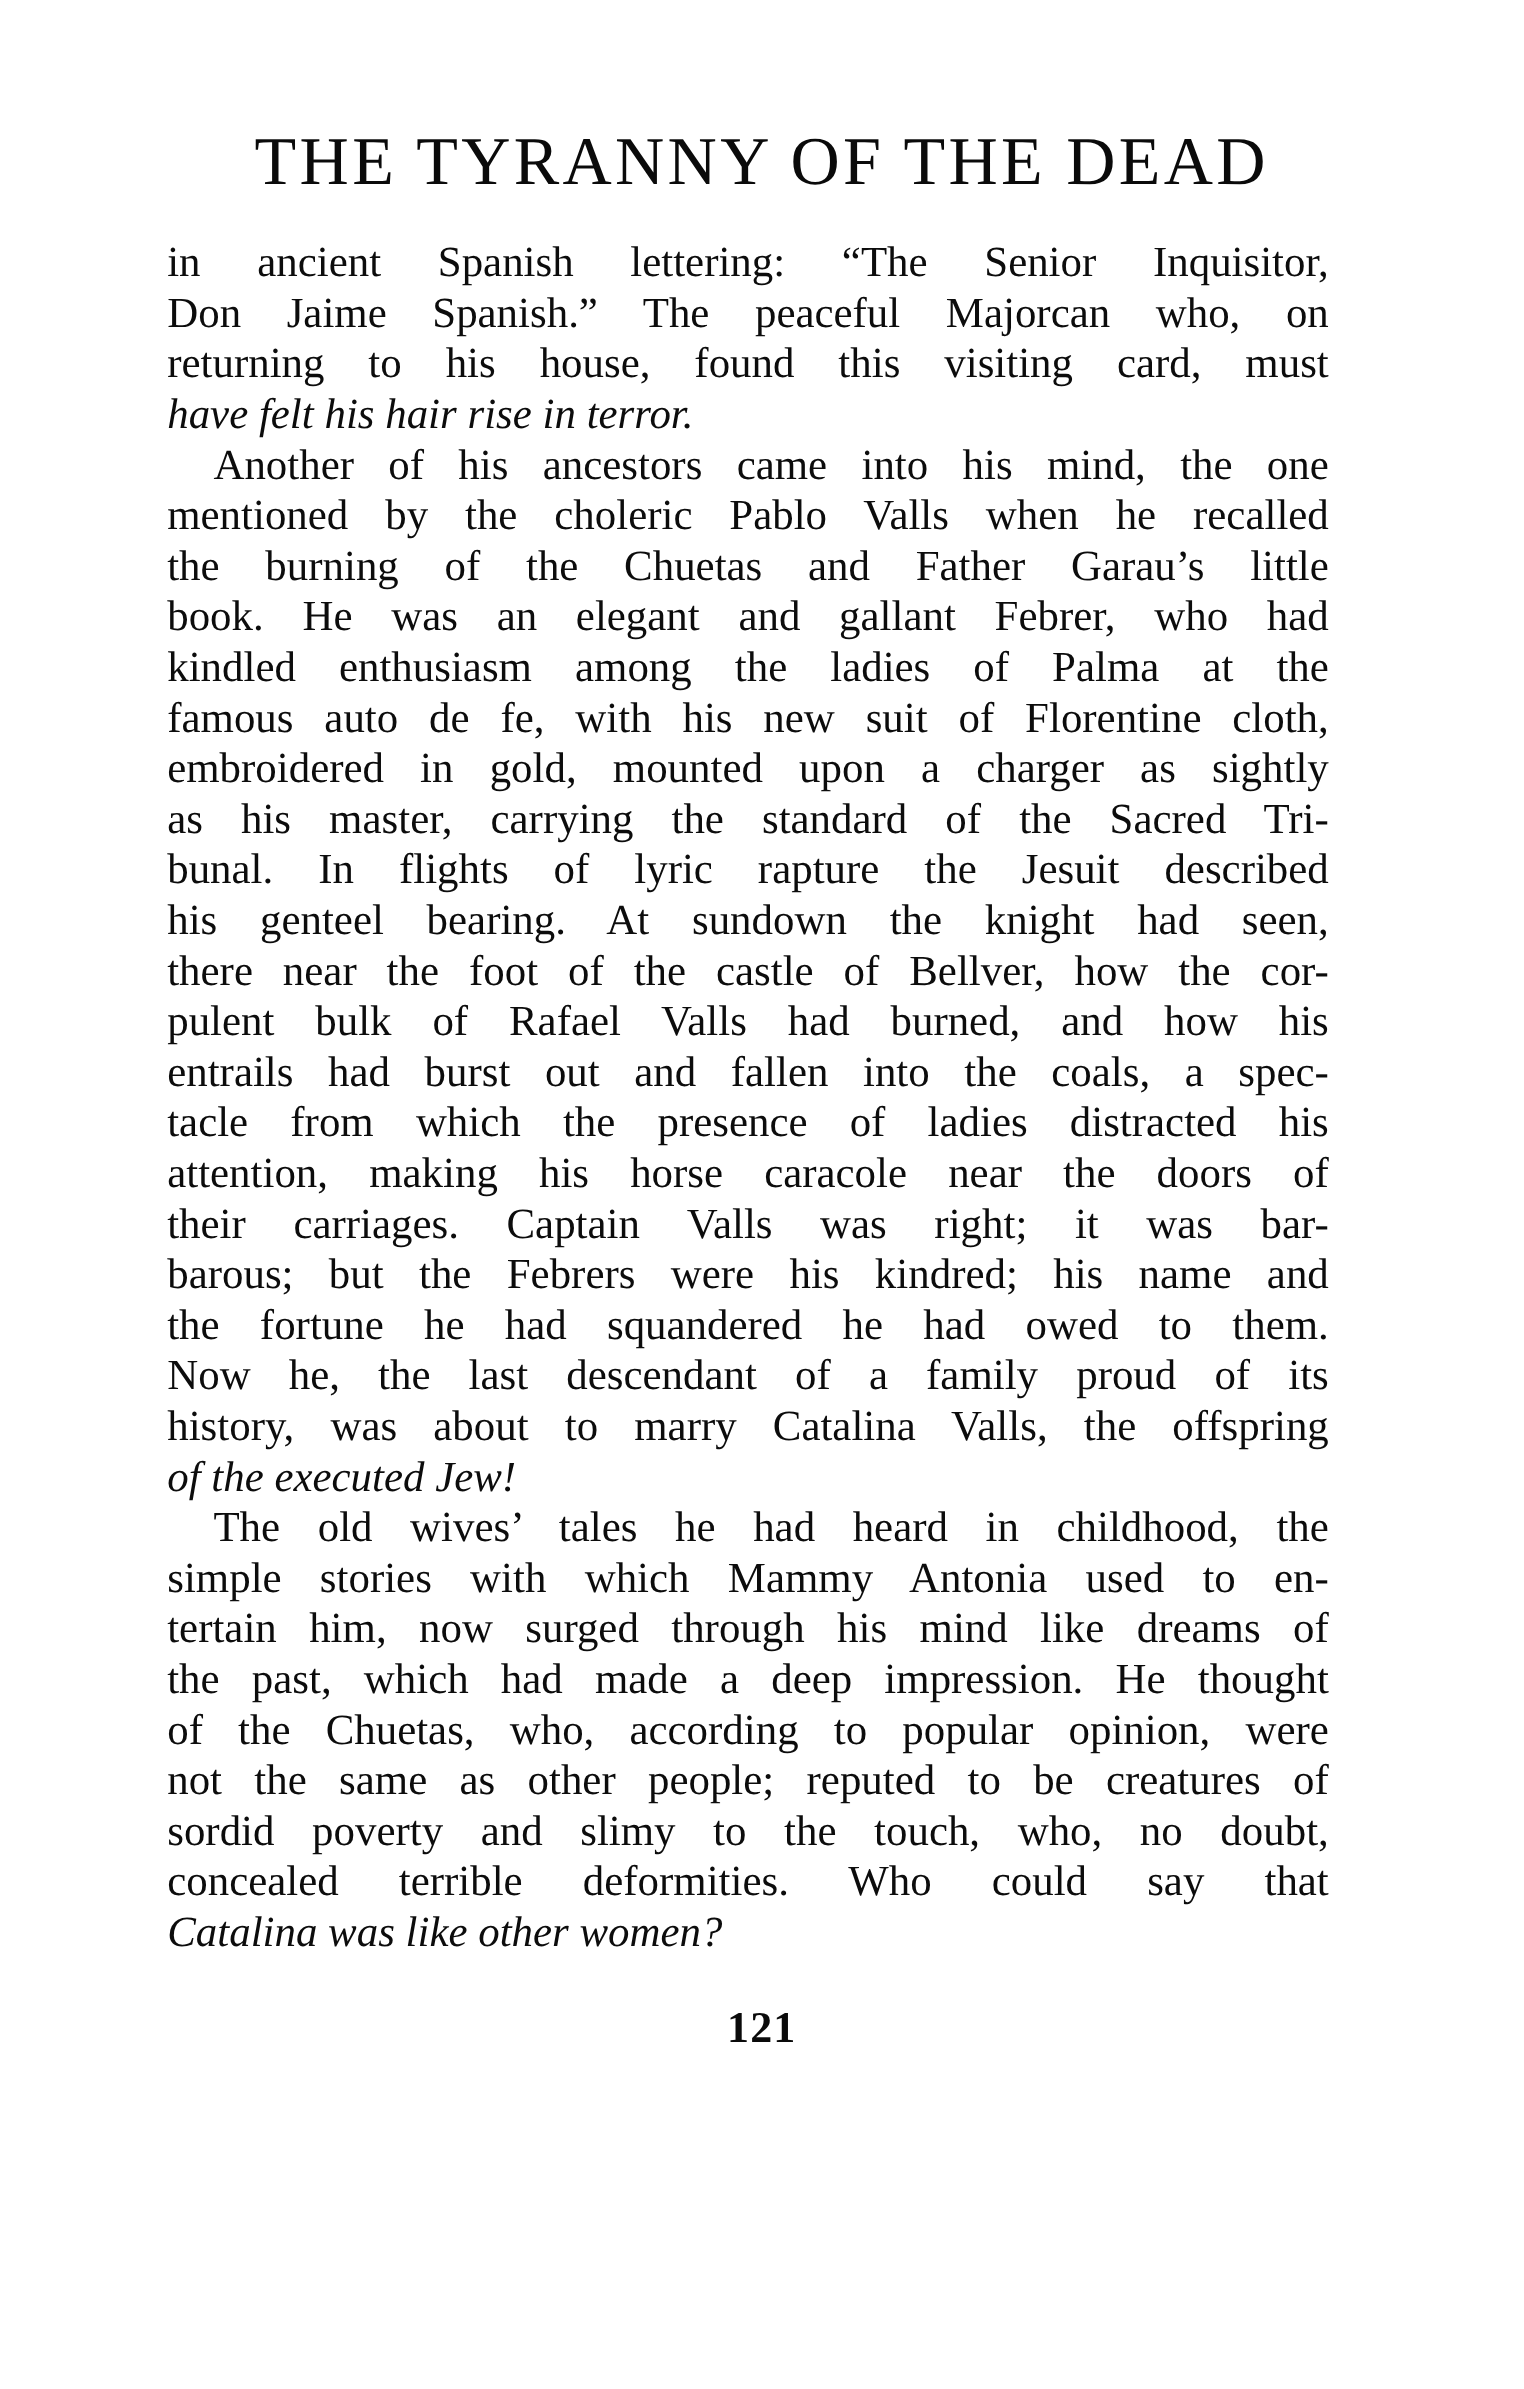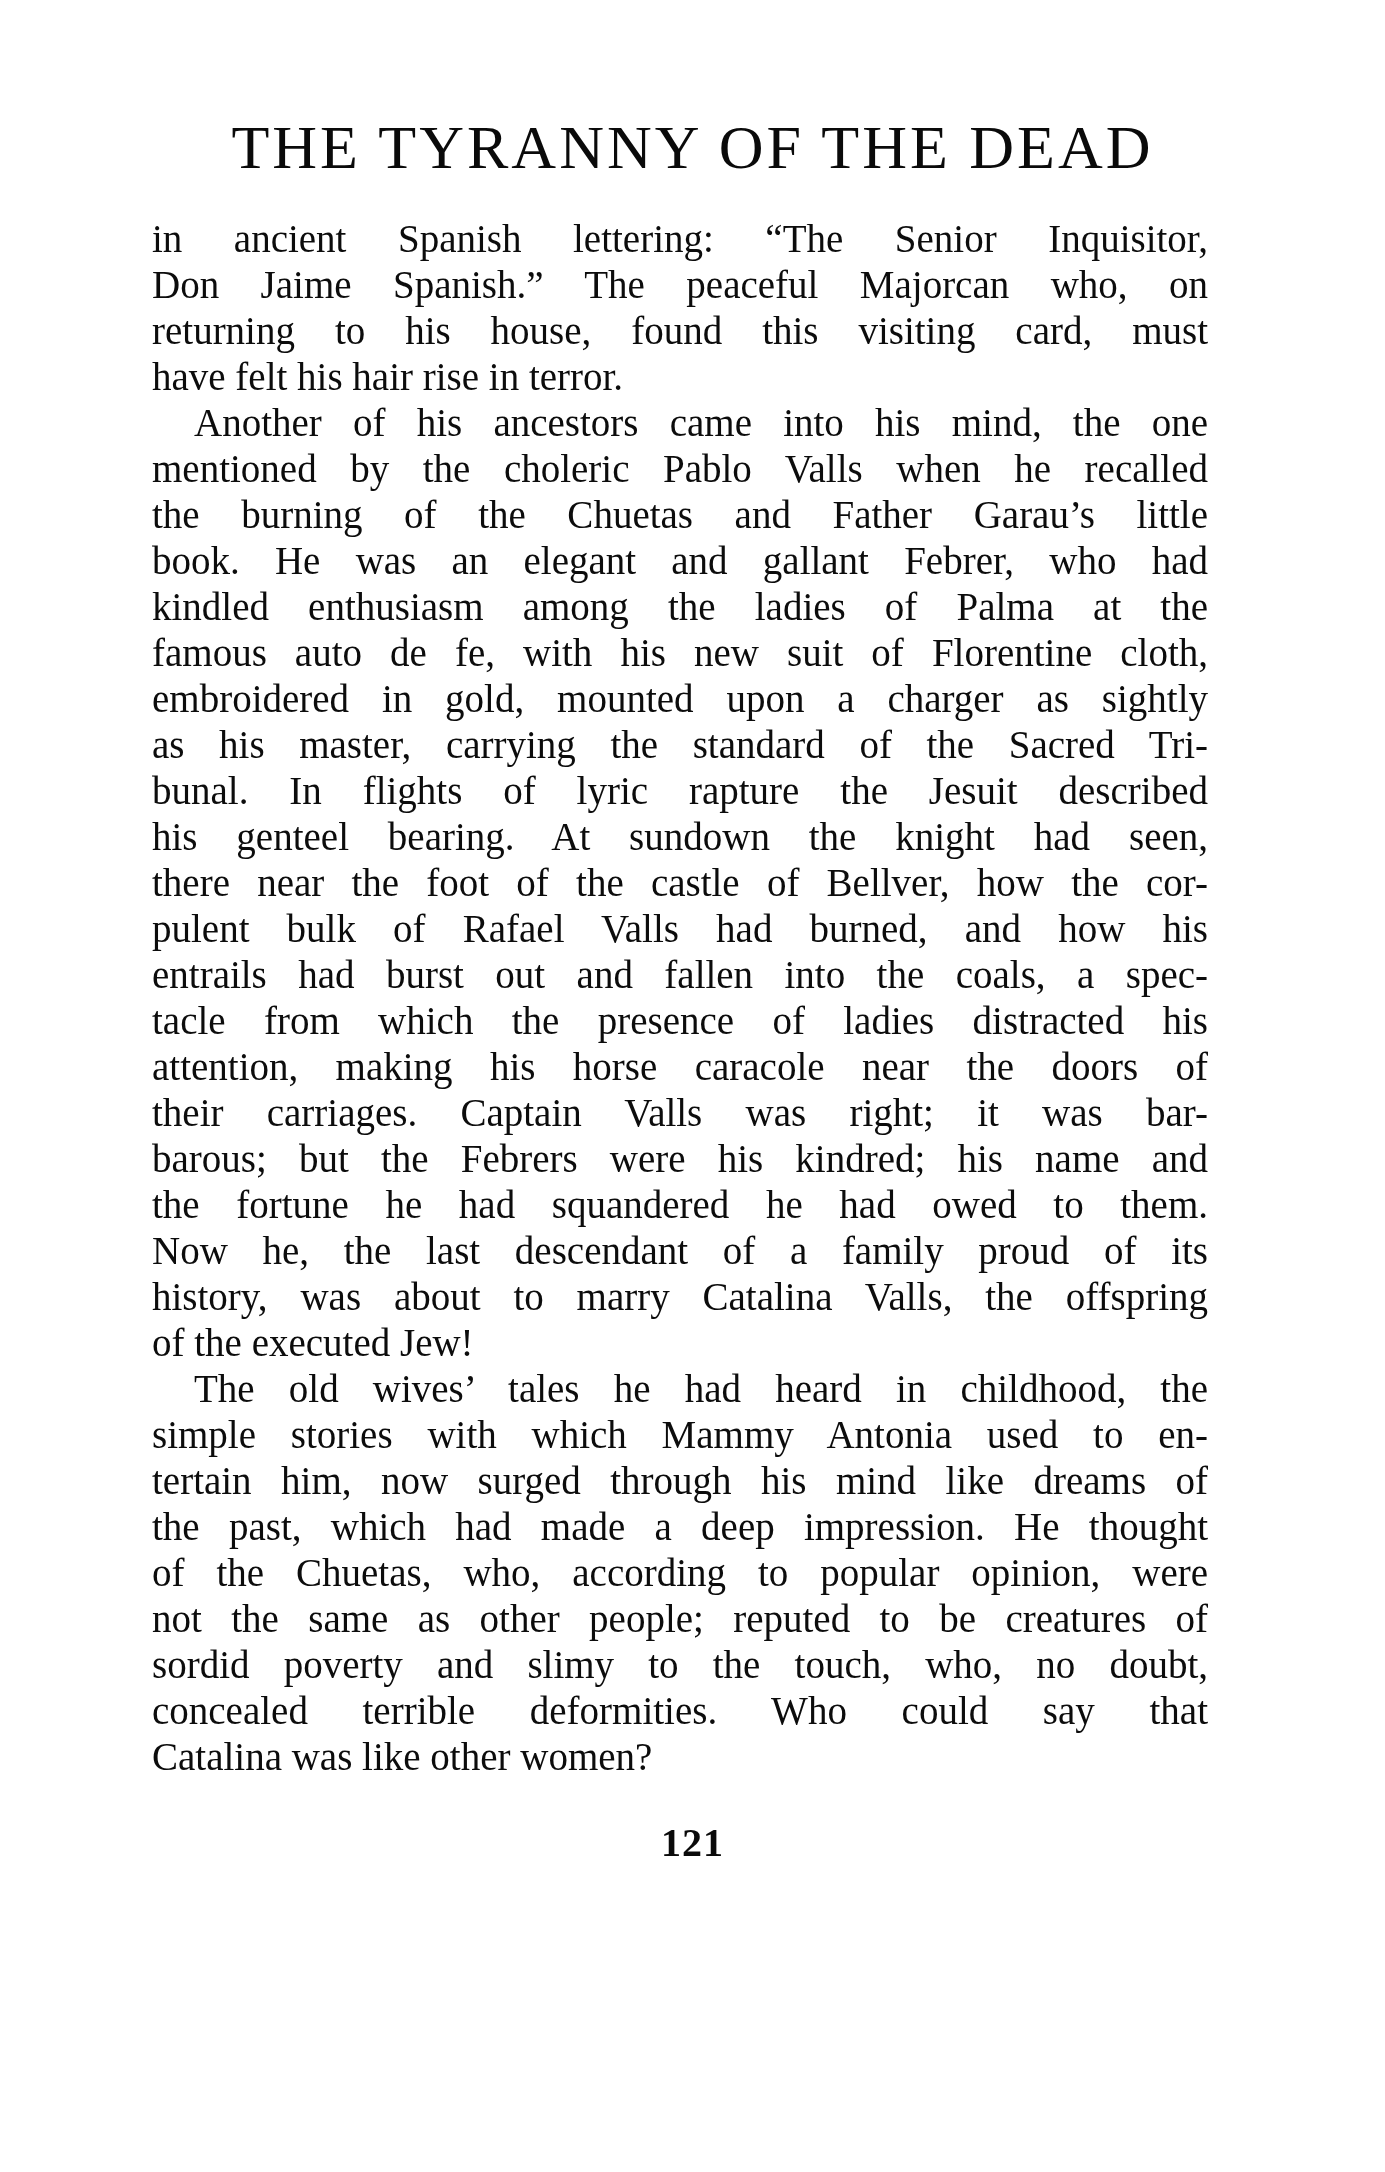--- a/index.html
+++ b/index.html
@@ -43,20 +43,21 @@
     color: #0c0c0c;
     margin-top: 11px;
   }
   .line {
     text-align: justify;
     text-align-last: justify;
   }
   .line.last {
     text-align: right;
     text-align-last: left;
+    font-style: italic;
   }
   .line.first-indent {
     text-indent: 42px;
   }
   .page-number {
     position: absolute;
     top: 1782px;
     left: 0;
     width: 100%;
     text-align: center;

